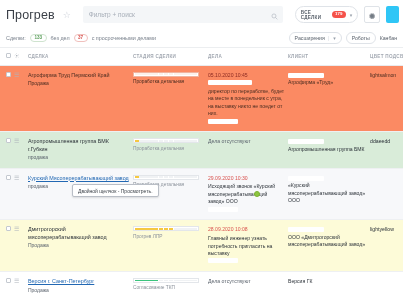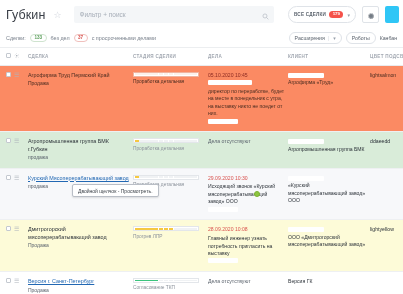--- a/index.html
+++ b/index.html
@@ -163,21 +163,21 @@
   .row-salmon .act-date { color: #8c2b22; }
   .row-salmon .progress { border-color: #f0b39e; background: #fff; }
   .row-salmon .progress i { background: #fdf0ea; }
 </style>
 </head>
 <body>
 
 <div id="app">
 
   <div class="topbar">
-    <span class="page-title">Губкин</span>
+    <span class="page-title">Прогрев</span>
     <span class="star-icon">☆</span>
 
     <div class="search-wrap">
       <input class="search-input" placeholder="Фильтр + поиск" style="">
       <span class="search-icon">
         <svg width="7" height="7" viewBox="0 0 16 16" fill="none" stroke="#b4bac3" stroke-width="1.6">
           <circle cx="6.8" cy="6.8" r="4.6"></circle>
             <line x1="10.3" y1="10.3" x2="14.5" y2="14.5"></line>
         </svg>
       </span>

